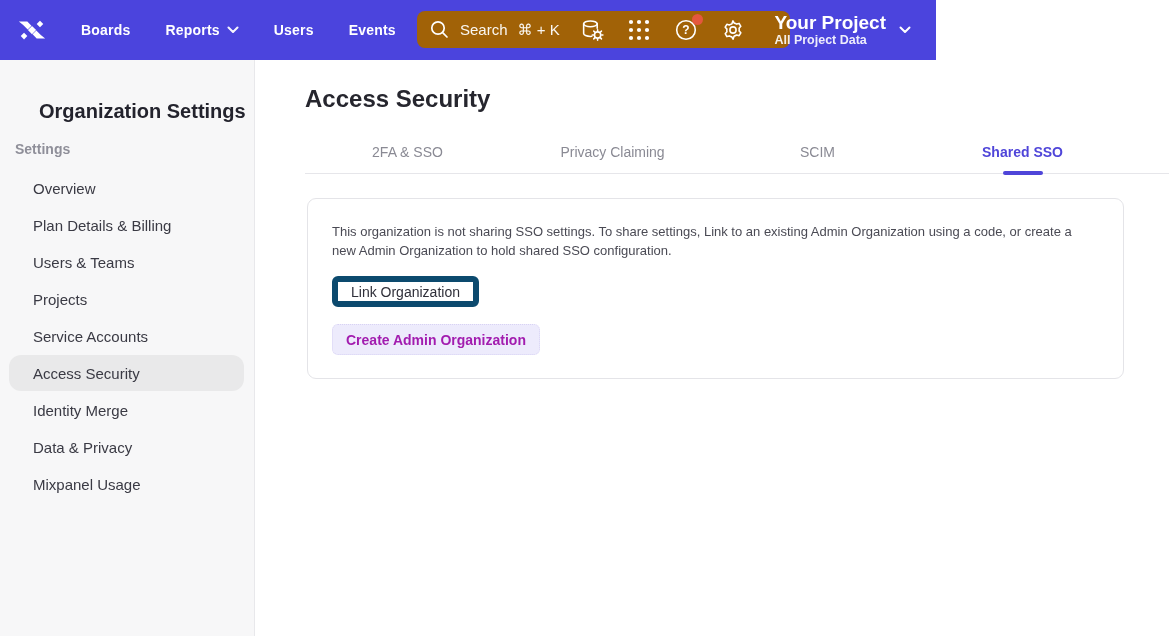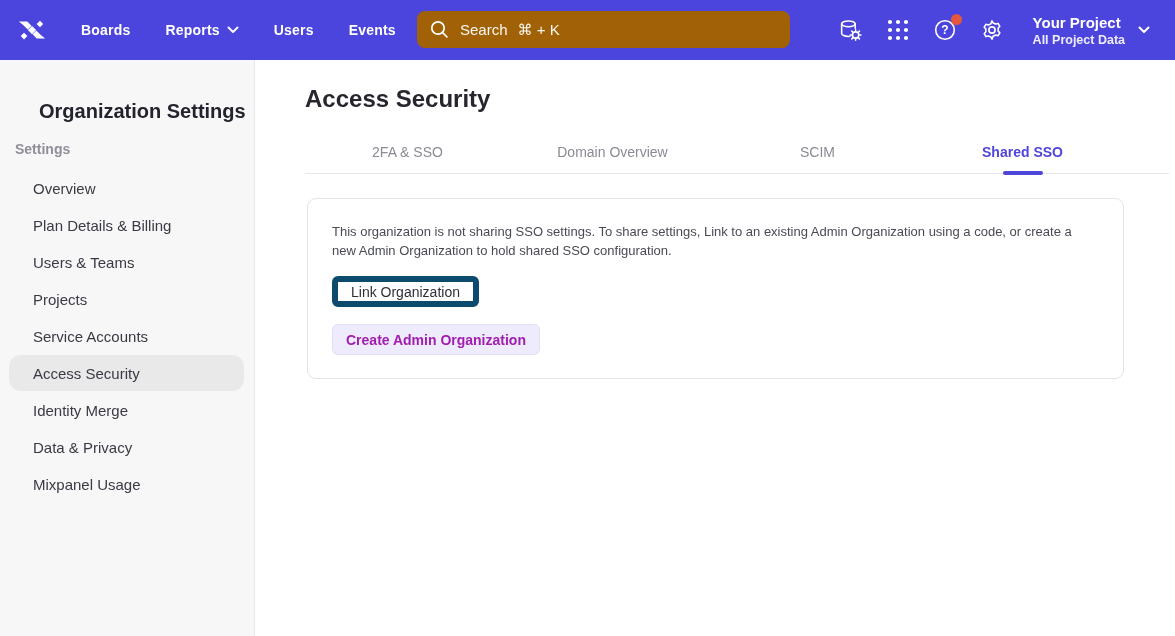--- a/index.html
+++ b/index.html
@@ -1,20 +1,20 @@
 <!DOCTYPE html>
 <html><head>
 <meta charset="utf-8">
 <style>
   * { margin:0; padding:0; box-sizing:border-box; }
   html,body { width:1175px; height:636px; overflow:hidden; background:#fff;
     font-family:"Liberation Sans", sans-serif; }
 
   
-  .topbar { position:absolute; top:0; left:0; width:1175px; height:60px;
+  .topbar { position:absolute; top:0; left:0; width:936px; height:60px;
     background:#4b44dd; display:flex; align-items:center; z-index:5; }
   .logo { margin-left:17px; width:30px; height:30px; display:flex;
     align-items:center; justify-content:center; cursor:pointer; }
   .topnav { display:flex; gap:35px; margin-left:34px; }
   .nav-item { color:#fff; font-size:14px; font-weight:600; letter-spacing:.2px;
     display:flex; align-items:center; gap:7px; cursor:pointer; white-space:nowrap; }
   .nav-chevron { display:flex; align-items:center; opacity:.95; }
 
   .searchbar { position:absolute; left:417px; top:11px; width:373px; height:37px;
     background:#a16207; border-radius:8px; display:flex; align-items:center;
@@ -24,21 +24,21 @@
   .searchbar .s-shortcut { color:rgba(255,255,255,.95); font-size:15px; margin-left:10px; }
 
   .topbar-right { position:absolute; right:0; top:0; height:100%;
     display:flex; align-items:center; padding-right:25px; }
   .icon-btn { width:26px; height:26px; margin-left:21px; position:relative;
     display:flex; align-items:center; justify-content:center; cursor:pointer; }
   .icon-btn:first-child { margin-left:0; }
   .badge { position:absolute; top:-3px; right:-4px; width:11px; height:11px;
     border-radius:50%; background:#e4573d; }
   .project { display:flex; align-items:center; margin-left:28px; cursor:pointer; }
-  .project-name { color:#fff; font-size:15px; font-weight:700; line-height:18px; }
+  .project-name { color:#fff; font-size:19px; font-weight:700; line-height:18px; }
   .project-scope { color:rgba(255,255,255,.9); font-size:12.5px; font-weight:700;
     margin-top:1px; }
   .project .p-chevron { margin-left:13px; display:flex; align-items:center; }
 
   
   .sidebar { position:absolute; top:60px; left:0; bottom:0; width:255px;
     background:#f7f7f8; border-right:1px solid #e8e8eb; }
   .side-title { margin:40px 0 0 39px; font-size:20px; font-weight:700; color:#23232d; }
   .side-label { margin:18px 0 13px 15px; font-size:14px; font-weight:600; color:#8f8f99; }
   .side-nav { }
@@ -202,21 +202,21 @@
 
 <div class="main">
   <div class="page-title">Access Security</div>
 
   <div class="tabs-wrap">
     <div class="tabs">
         <div class="tab">
           <span>2FA &amp; SSO</span>
         </div>
         <div class="tab">
-          <span>Domain Overview</span>
+          <span>Privacy Claiming</span>
         </div>
         <div class="tab">
           <span>SCIM</span>
         </div>
         <div class="tab active">
           <span>Shared SSO</span>
           <span class="underline"></span>
         </div>
       </div>
   </div>

